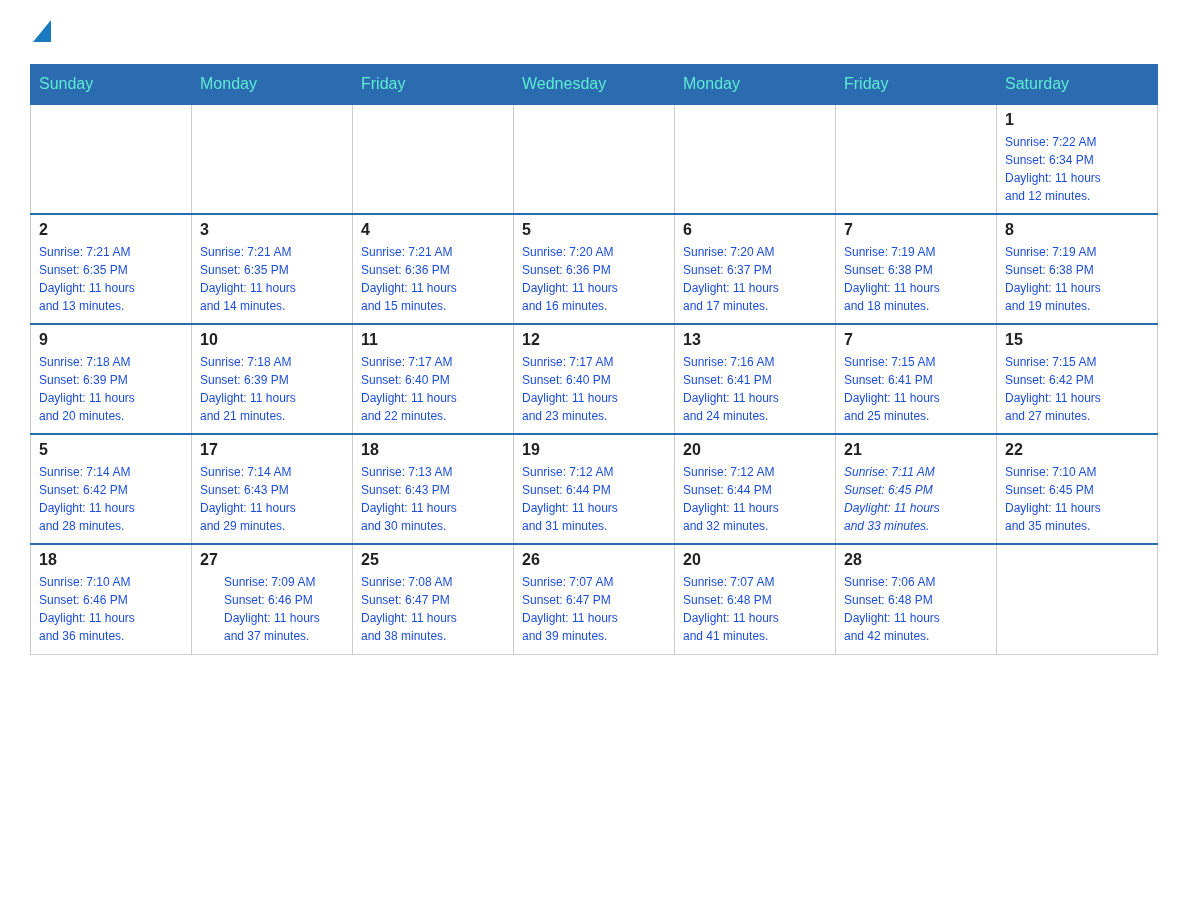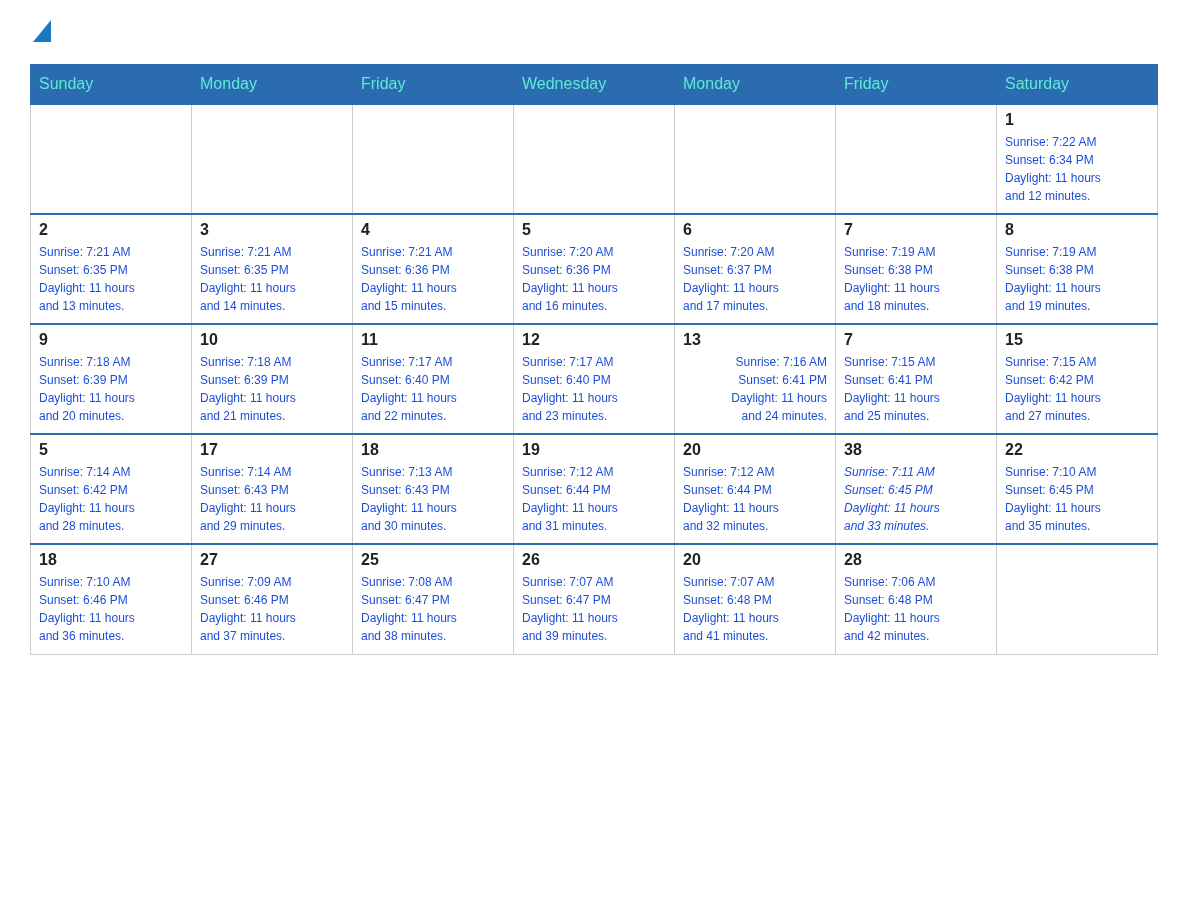--- a/index.html
+++ b/index.html
@@ -220,21 +220,21 @@
         </td>
         <td>
           <div class="day-number">12</div>
           <div class="day-info" style="white-space: pre-line;">Sunrise: 7:17 AM
 Sunset: 6:40 PM
 Daylight: 11 hours
 and 23 minutes.</div>
         </td>
         <td>
           <div class="day-number">13</div>
-          <div class="day-info" style="white-space: pre-line; text-align: right;">Sunrise: 7:16 AM
+          <div class="day-info" style="white-space: pre-line;">Sunrise: 7:16 AM
 Sunset: 6:41 PM
 Daylight: 11 hours
 and 24 minutes.</div>
         </td>
         <td>
           <div class="day-number">7</div>
           <div class="day-info" style="white-space: pre-line;">Sunrise: 7:15 AM
 Sunset: 6:41 PM
 Daylight: 11 hours
 and 25 minutes.</div>
@@ -277,21 +277,21 @@
 and 31 minutes.</div>
         </td>
         <td>
           <div class="day-number">20</div>
           <div class="day-info" style="white-space: pre-line;">Sunrise: 7:12 AM
 Sunset: 6:44 PM
 Daylight: 11 hours
 and 32 minutes.</div>
         </td>
         <td>
-          <div class="day-number">38</div>
+          <div class="day-number">21</div>
           <div class="day-info" style="white-space: pre-line; font-style: italic;">Sunrise: 7:11 AM
 Sunset: 6:45 PM
 Daylight: 11 hours
 and 33 minutes.</div>
         </td>
         <td>
           <div class="day-number">22</div>
           <div class="day-info" style="white-space: pre-line;">Sunrise: 7:10 AM
 Sunset: 6:45 PM
 Daylight: 11 hours
@@ -301,21 +301,21 @@
       <tr>
         <td>
           <div class="day-number">18</div>
           <div class="day-info" style="white-space: pre-line;">Sunrise: 7:10 AM
 Sunset: 6:46 PM
 Daylight: 11 hours
 and 36 minutes.</div>
         </td>
         <td>
           <div class="day-number">27</div>
-          <div class="day-info" style="white-space: pre-line;">Sunrise: 7:09 AM
+          <div class="day-info" style="white-space: pre-line; margin-left: 24px;">Sunrise: 7:09 AM
 Sunset: 6:46 PM
 Daylight: 11 hours
 and 37 minutes.</div>
         </td>
         <td>
           <div class="day-number">25</div>
           <div class="day-info" style="white-space: pre-line;">Sunrise: 7:08 AM
 Sunset: 6:47 PM
 Daylight: 11 hours
 and 38 minutes.</div>

